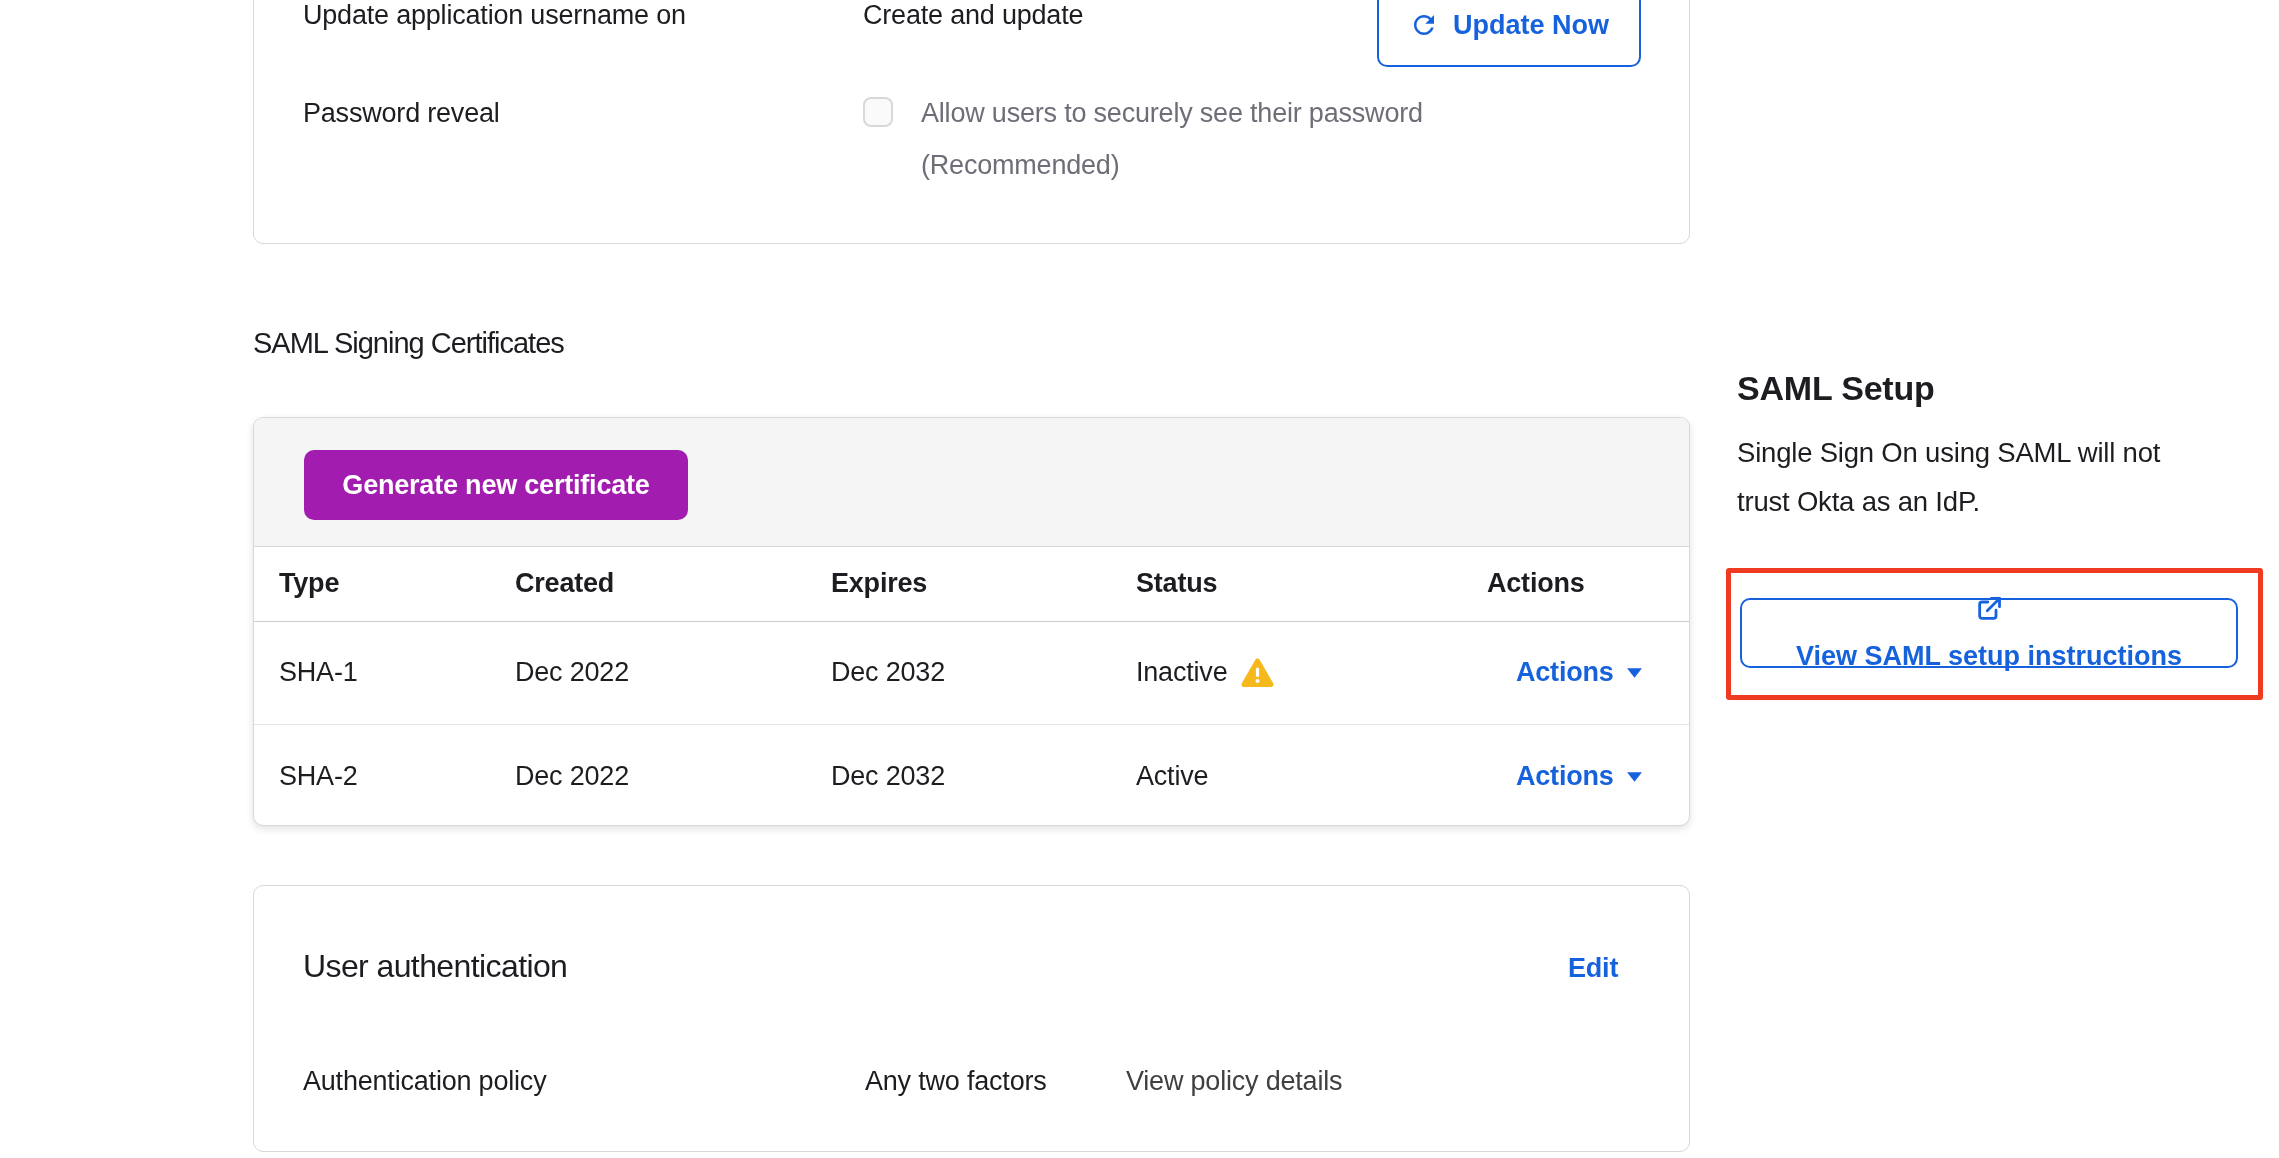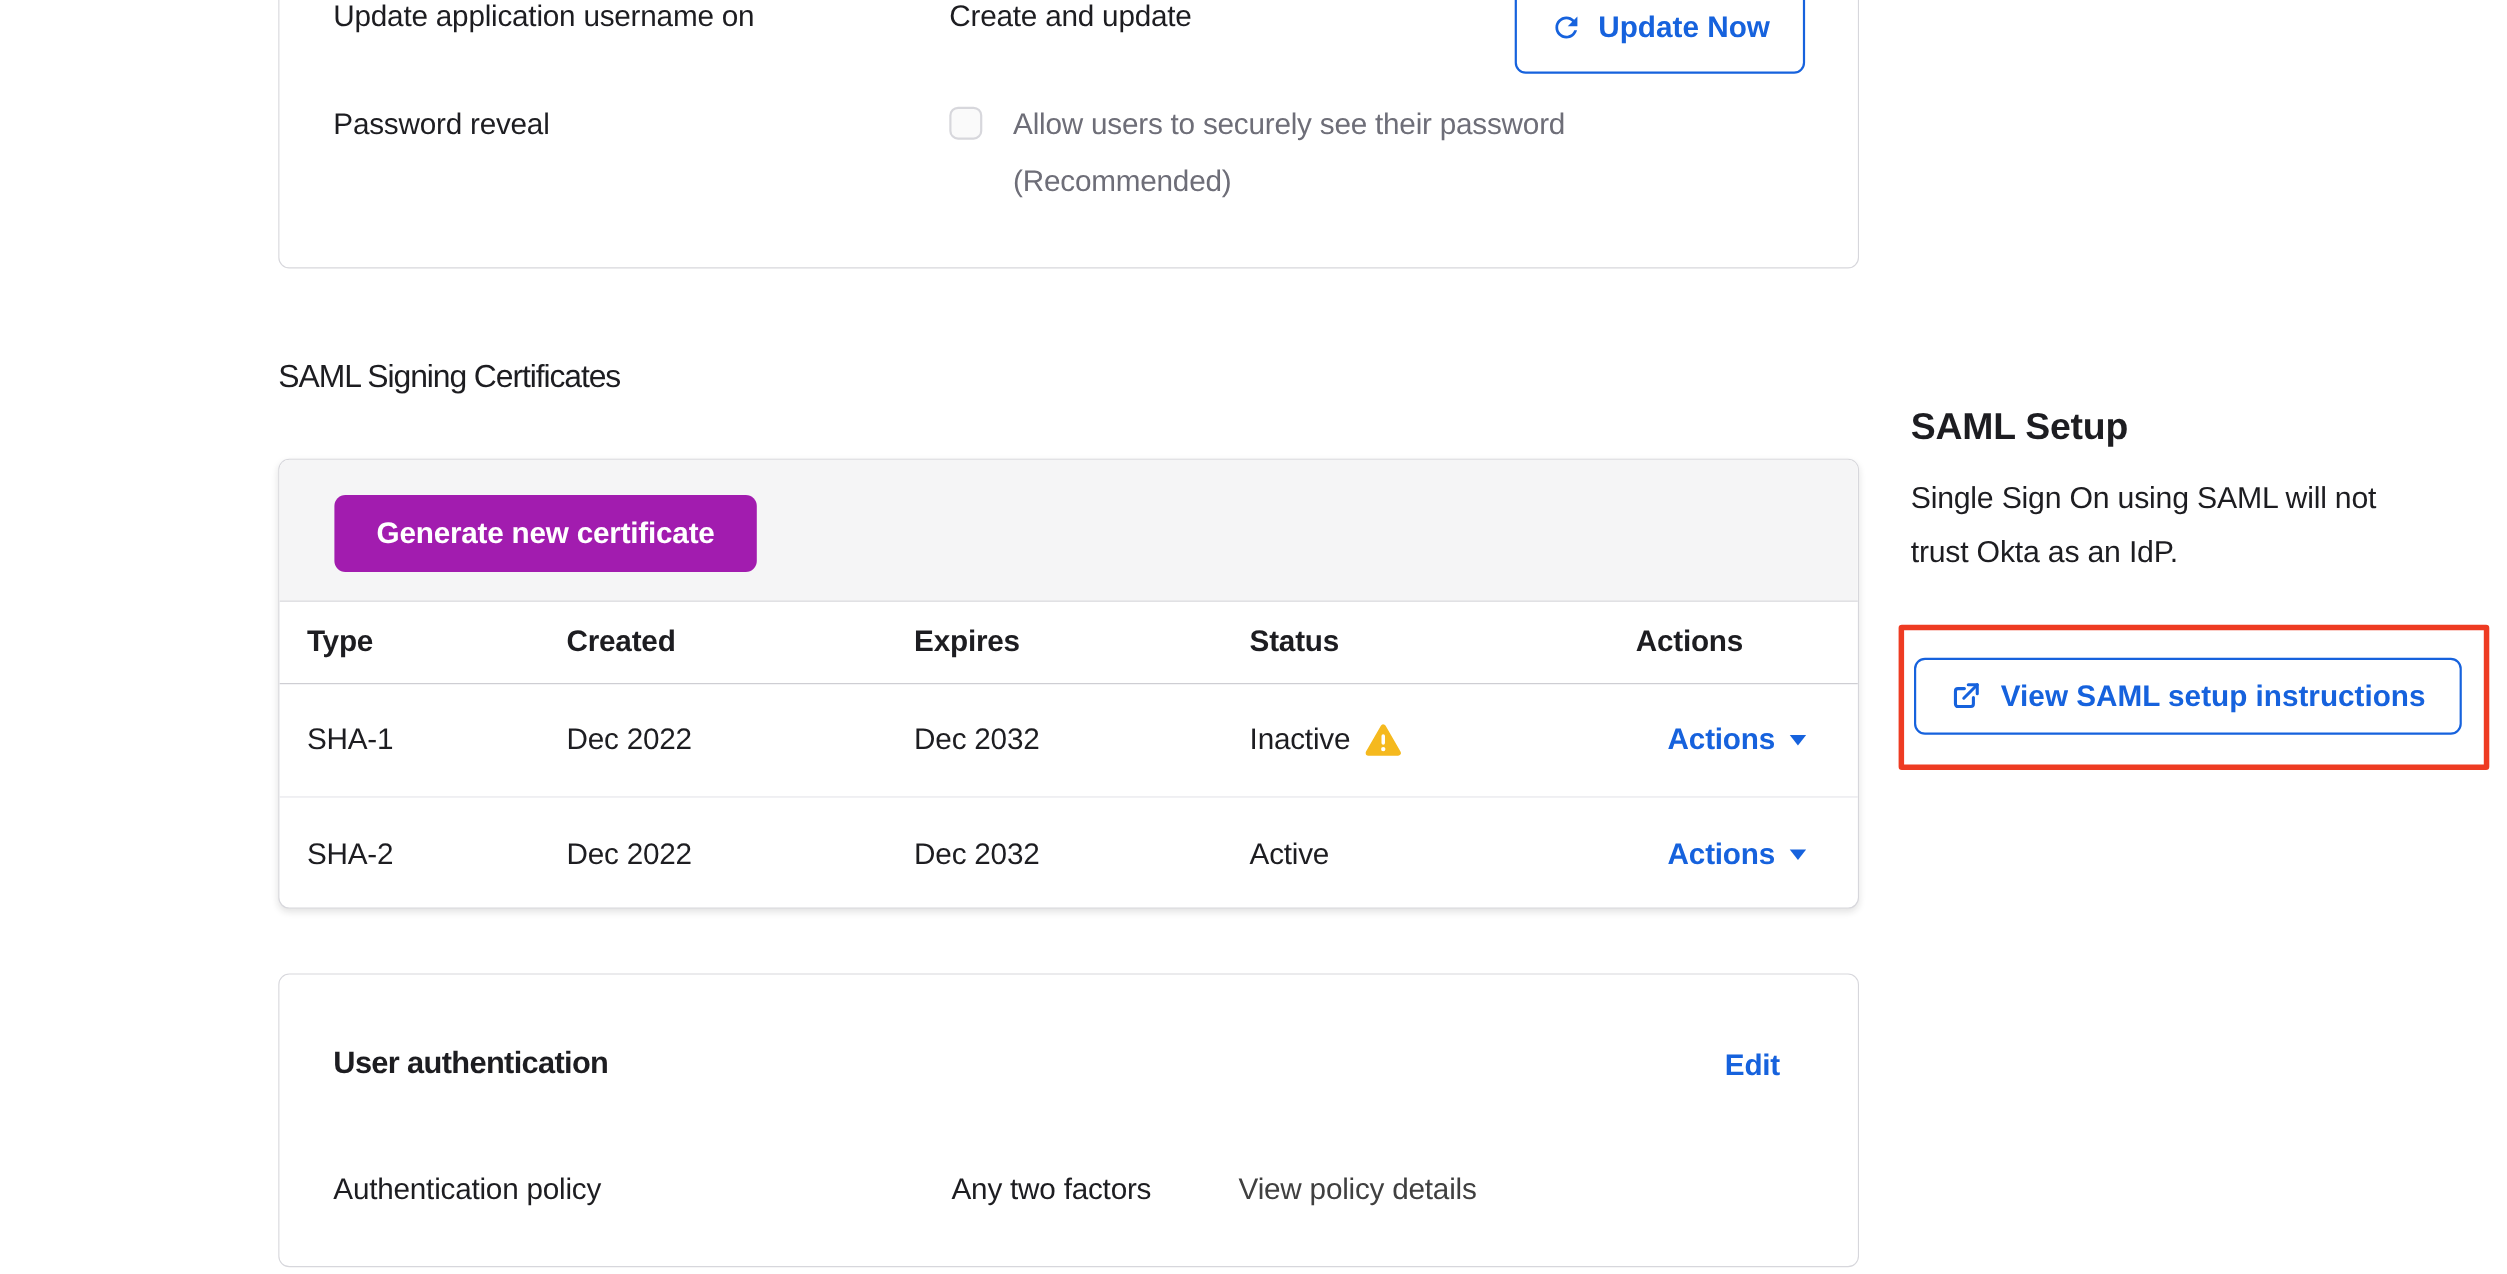--- a/index.html
+++ b/index.html
@@ -70,26 +70,26 @@
 
   
   .sb-h { position:absolute; left:1737px; top:368px; font-size:34px;
           font-weight:bold; line-height:40px; }
   .sb-p { position:absolute; left:1737px; top:428px; width:540px;
           font-size:27.5px; }
   .sb-p div { line-height:49px; }
   .red-box { position:absolute; left:1726px; top:568px; width:537px; height:132px;
              border:5px solid #ee3b22; border-radius:3px; box-sizing:border-box; }
   .saml-btn { left:1740px; top:598px; width:498px; height:70px; gap:18px;
-              font-size:27px; }
+              font-size:27px;flex-direction:column; }
 
   
   .user-card { left:253px; top:885px; width:1437px; height:267px; }
-  .uc-h { position:absolute; left:49px; top:60px; font-size:28px;
-          font-weight:bold; letter-spacing:-0.6px; line-height:40px; }
+  .uc-h { position:absolute; left:49px; top:60px; font-size:32px;
+          font-weight:normal; letter-spacing:-0.6px; line-height:40px; }
   .uc-edit { position:absolute; left:1314px; top:66px; font-weight:bold;
              color:#1662dd; cursor:pointer; line-height:32px; }
   .uc-label { position:absolute; left:49px;  top:179px; line-height:32px; }
   .uc-value { position:absolute; left:611px; top:179px; line-height:32px; }
   .uc-link  { position:absolute; left:872px; top:179px; line-height:32px;
               color:#404040; cursor:pointer; }
   .icon { display:inline-flex; flex:none; }
 </style>
 </head>
 <body>

